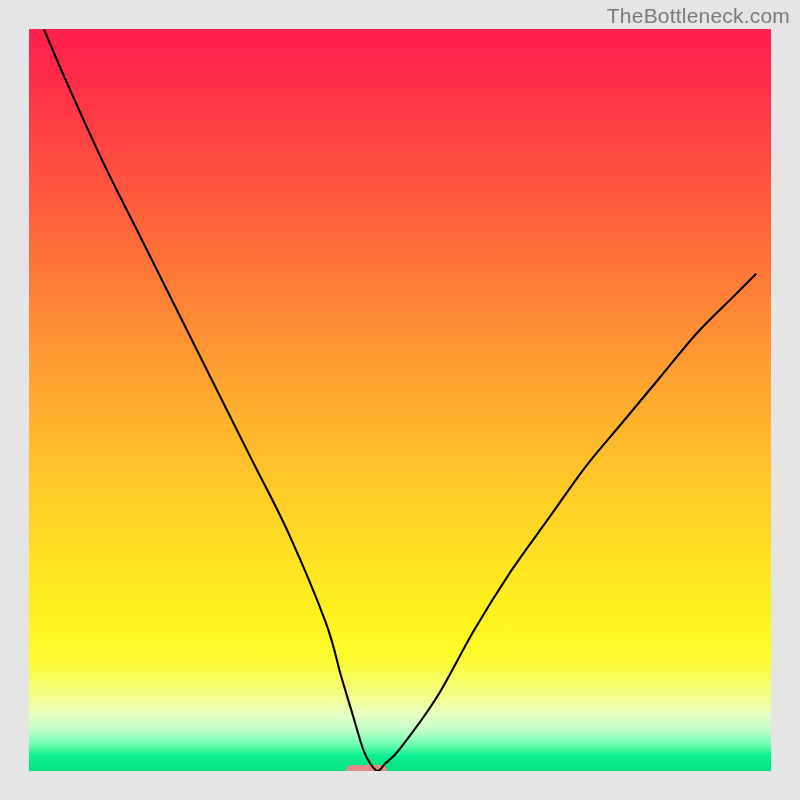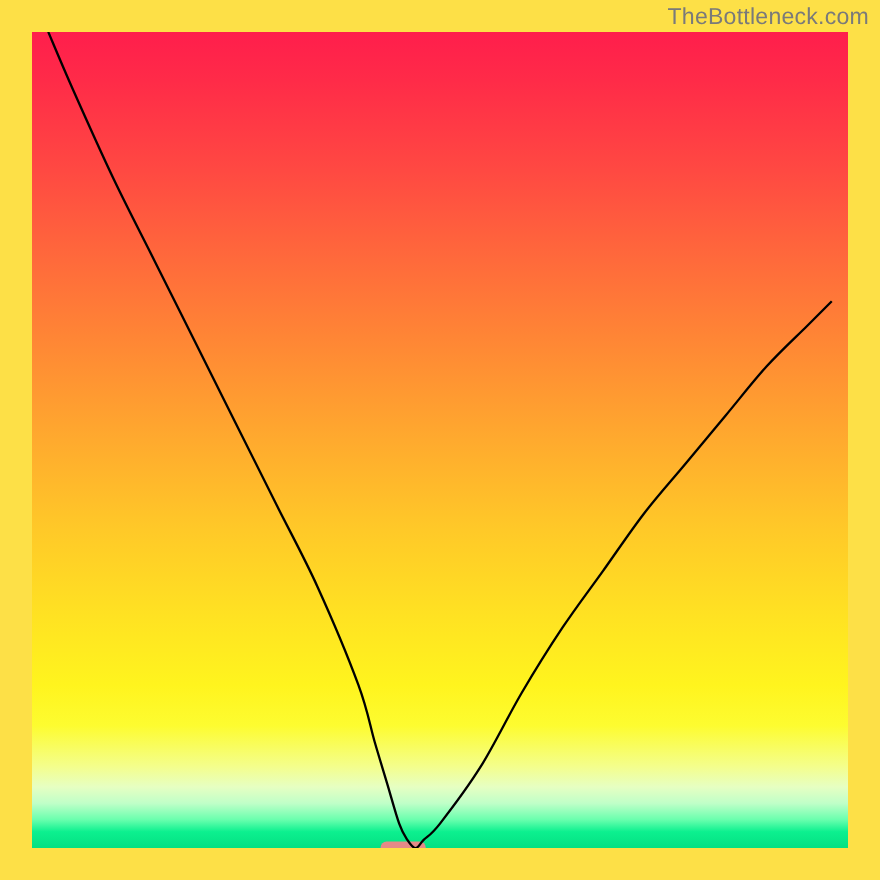--- a/index.html
+++ b/index.html
@@ -10,21 +10,21 @@
     background: #000;
     overflow: hidden;
     font-family: Arial, Helvetica, sans-serif;
   }
   .frame {
     position: absolute;
     left: 0;
     top: 0;
     width: 800px;
     height: 800px;
-    background: #fde047;
+    background: #e5e5e5;
   }
   .plot-area {
     position: absolute;
     left: 29px;
     top: 29px;
     width: 742px;
     height: 742px;
     overflow: hidden;
   }
   .gradient {

